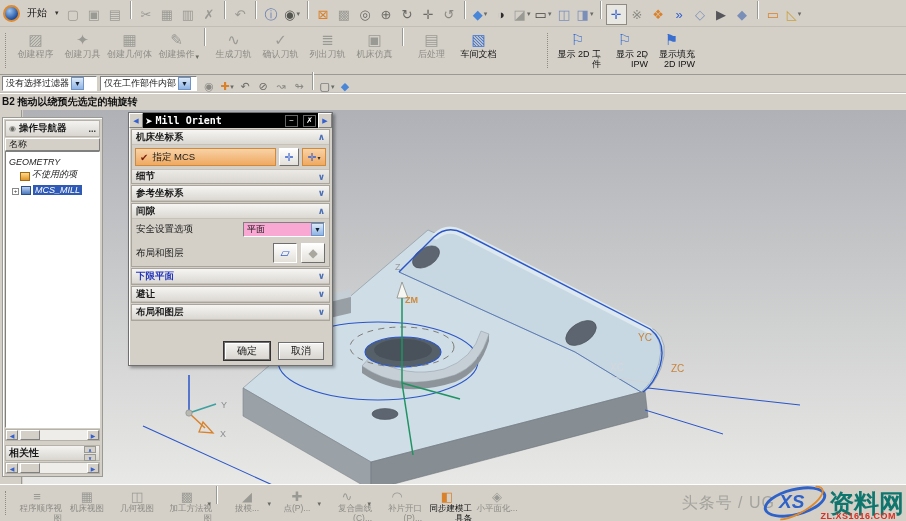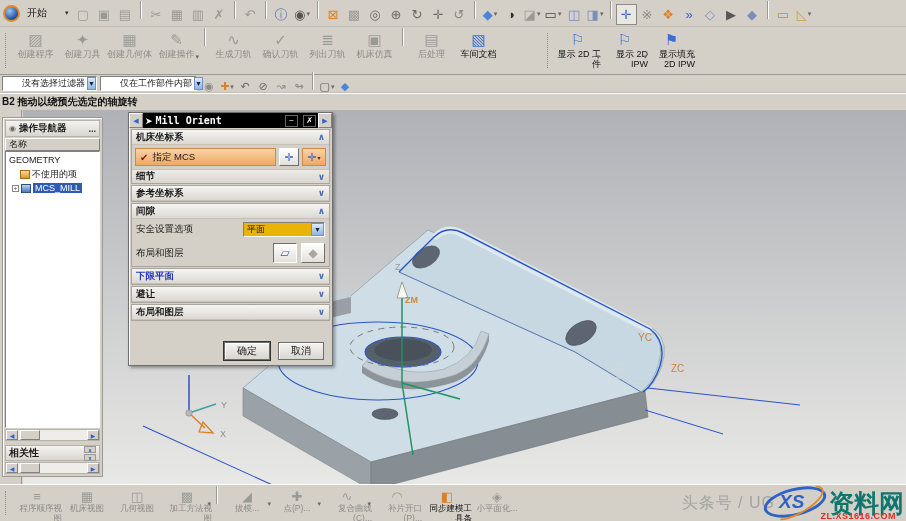--- a/index.html
+++ b/index.html
@@ -2,60 +2,60 @@
 <html><head>
 <meta charset="utf-8">
 <style>
   html,body{margin:0;padding:0;background:#888;}
   *{box-sizing:border-box;font-family:"Liberation Sans","DejaVu Sans",sans-serif;}
   #app{position:relative;width:906px;height:521px;background:#d4d0c8;overflow:hidden;font-size:10px;color:#1a1a1a;}
 
   
   .row1{height:27px;display:flex;align-items:center;padding:0 3px;background:#d4d0c8;border-bottom:1px solid #c2beb6;}
   .logo{width:17px;height:17px;border-radius:50%;background:radial-gradient(circle at 35% 30%,#9cc4f0,#1d4fa0 70%);border:2px solid #e08a2e;margin-right:3px;}
-  .startbtn{display:inline-flex;align-items:center;gap:18px;padding:2px 4px;font-size:10px;color:#111;}
+  .startbtn{display:inline-flex;align-items:center;gap:8px;padding:2px 4px;font-size:10px;color:#111;}
   .startbtn .car{font-size:7px;color:#333;}
   .tbi{position:relative;display:inline-flex;align-items:center;justify-content:center;width:21px;height:21px;margin:0;font-size:13px;color:#9a9a94;}
   .tbi.act{border:1px solid #8f8b83;background:#e9e7e2;}
   .tbi.dd::after{content:"▾";font-size:7px;color:#6b6b66;margin-left:1px;}
   .tsep{display:inline-block;width:2px;height:18px;border-left:1px solid #9a9a94;border-right:1px solid #ffffff;margin:0 4px;}
 
   .row2{height:48px;display:flex;align-items:stretch;background:#d4d0c8;border-bottom:1px solid #9a9a94;padding:1px 2px;}
   .grip{width:4px;border-left:1px dotted #8f8b83;margin:5px 3px;}
   .bb{position:relative;width:47px;display:flex;flex-direction:column;align-items:center;padding-top:3px;}
   .bb .bi{height:18px;font-size:15px;line-height:18px;color:#9a9a94;}
   .bb .bl{font-size:9px;line-height:1.12;text-align:right;color:#8c8c85;white-space:normal;}
   .bb.on .bl{color:#111;}
   .bb.on .bi{color:#3a6fd0;}
   .bb.dd::after{content:"▾";position:absolute;right:1px;bottom:12px;font-size:7px;color:#6b6b66;}
   .spacer{width:42px;}
 
   .row3{height:18px;display:flex;align-items:center;gap:3px;background:#d4d0c8;border-bottom:1px solid #c2beb6;padding:0 2px;}
-  .ddl{display:flex;align-items:center;height:15px;background:#fff;border:1px solid;border-color:#808080 #fff #fff #808080;padding-left:19px;}
+  .ddl{display:flex;align-items:center;height:15px;background:#fff;border:1px solid;border-color:#808080 #fff #fff #808080;padding-left:3px;}
   .ddl .v{font-size:9px;white-space:nowrap;}
   .ddl .db{width:13px;height:13px;margin-left:2px;background:linear-gradient(#dce9f8,#8fb4e4);border:1px solid #6f93c4;color:#123;font-size:7px;display:flex;align-items:center;justify-content:center;}
   .row3 .tbi{width:18px;height:16px;font-size:11px;}
 
   .promptbar{height:17px;background:#d4d0c8;border-top:1px solid #fff;display:flex;align-items:center;padding-left:2px;font-size:10px;font-weight:bold;color:#111;}
 
   
   .main{position:relative;height:374px;background:#d4d0c8;}
   .resbar{position:absolute;left:0;top:0;bottom:0;width:22px;background:#d4d0c8;border-right:1px solid #9a9a94;display:flex;flex-direction:column;align-items:center;padding-top:7px;gap:2px;}
   .rbi{width:18px;height:16px;border:1px solid #b5b2aa;background:linear-gradient(#fdfdfc,#d8d5cd);display:flex;align-items:center;justify-content:center;font-size:10px;}
   .rbi.sm{height:11px;font-size:7px;color:#335fd0;}
   .viewport{position:absolute;left:23px;top:0;right:0;bottom:0;background:linear-gradient(180deg,#afb1b7 0%,#c9cacb 45%,#e8e8e6 100%);}
   .viewport svg{display:block;width:100%;height:100%;}
 
   
   .navpanel{position:absolute;left:2px;top:7px;width:101px;height:360px;background:#d4d0c8;border:1px solid #9a9a94;box-shadow:1px 1px 0 #fff inset;display:flex;flex-direction:column;padding:2px;}
   .nav-h{height:17px;display:flex;align-items:center;gap:3px;border:1px solid #b5b2aa;background:linear-gradient(#f4f3f1,#d9d6d0);padding:0 3px;font-weight:bold;font-size:9.5px;}
   .nav-h .dots{margin-left:auto;font-size:9px;color:#333;}
   .col-h{height:13px;margin-top:1px;border:1px solid;border-color:#fff #808080 #808080 #fff;background:#d4d0c8;font-size:9px;padding:0 3px;display:flex;align-items:center;}
   .tree{flex:1;background:#fff;border:1px solid;border-color:#808080 #fff #fff #808080;overflow:hidden;padding-top:1px;}
-  .trow{height:14px;display:flex;align-items:center;gap:2px;font-size:9px;padding-left:3px;white-space:nowrap;}
+  .trow{height:14px;display:flex;align-items:flex-end;gap:2px;font-size:9px;padding-left:3px;white-space:nowrap;font-style:italic;}
   .trow .exp{width:7px;height:7px;border:1px solid #888;background:#fff;font-size:6px;line-height:5px;text-align:center;color:#333;}
   .trow .ticon{width:10px;height:9px;background:linear-gradient(#ffd98a,#e0962a);border:1px solid #a06a14;}
   .trow .ticon.mcs{background:linear-gradient(#bcd2f0,#4a78c0);border-color:#2c4f86;}
   .trow.sel .lbl{background:#2f5bb7;color:#fff;padding:0 2px;}
   .hscroll{height:12px;margin-top:1px;background:#efede9;border:1px solid #b5b2aa;display:flex;align-items:center;}
   .hscroll .ar{width:12px;height:10px;background:#d4d0c8;border:1px solid;border-color:#fff #808080 #808080 #fff;font-size:6px;color:#335fd0;display:flex;align-items:center;justify-content:center;}
   .hscroll .ar.r{margin-left:auto;}
   .hscroll .thumb{width:20px;height:10px;margin-left:2px;background:#d4d0c8;border:1px solid;border-color:#fff #808080 #808080 #fff;}
   .split{height:4px;}
   .dep-h{height:16px;display:flex;align-items:center;border:1px solid #b5b2aa;background:linear-gradient(#f4f3f1,#d9d6d0);font-weight:bold;font-size:10px;padding:0 3px;}
@@ -78,21 +78,21 @@
   .mcs-row{display:flex;align-items:center;gap:3px;padding:3px;}
   .mcs-hl{flex:1;height:18px;display:flex;align-items:center;gap:4px;padding:0 4px;background:linear-gradient(#f8d2a6,#efa961);border:1px solid #d08a3e;font-size:9.5px;}
   .mcs-hl .chk{color:#7a1f10;font-size:10px;}
   .ibtn{width:20px;height:18px;display:flex;align-items:center;justify-content:center;background:linear-gradient(#fff,#e3e0da);border:1px solid;border-color:#fff #6f6f6f #6f6f6f #fff;font-size:11px;color:#335fd0;}
   .ibtn.hl{background:linear-gradient(#f8d2a6,#efa961);border-color:#d08a3e;width:24px;}
   .ibtn.hl::after{content:"▾";font-size:6px;color:#333;margin-left:1px;}
   .sub-h{height:14px;display:flex;align-items:center;padding:2px 4px;background:linear-gradient(#eceae6,#d9d6d0);font-weight:bold;font-size:9.5px;border-top:1px solid #c6c2ba;}
   .sub-h .chev{margin-left:auto;color:#4a6fb5;font-size:9px;}
   .form-row{display:flex;align-items:center;padding:3px 4px;font-size:9.5px;gap:4px;}
   .form-row .flabel{flex:1;}
-  .fdd{width:82px;height:15px;display:flex;align-items:center;background:#eab308;border:1px solid;border-color:#808080 #fff #fff #808080;padding-left:3px;font-size:9px;}
+  .fdd{width:82px;height:15px;display:flex;align-items:center;background:#f9a8d4;border:1px solid;border-color:#808080 #fff #fff #808080;padding-left:3px;font-size:9px;}
   .fdd .db{margin-left:auto;width:13px;height:13px;background:linear-gradient(#dce9f8,#8fb4e4);border:1px solid #6f93c4;font-size:7px;display:flex;align-items:center;justify-content:center;color:#123;}
   .pbtn{width:24px;height:20px;display:flex;align-items:center;justify-content:center;background:linear-gradient(#fff,#e3e0da);border:1px solid;border-color:#6f6f6f #fff #fff #6f6f6f;font-size:12px;color:#335fd0;}
   .pbtn.dis{border-color:#fff #6f6f6f #6f6f6f #fff;color:#aaa79e;}
   .btn-row{margin-top:auto;display:flex;justify-content:flex-end;gap:8px;padding:4px 8px 5px 0;}
   .pushbtn{min-width:46px;height:18px;background:linear-gradient(#f4f3f1,#d9d6d0);border:1px solid #6f6f6f;box-shadow:1px 1px 0 #fff inset;font-size:10px;display:flex;align-items:center;justify-content:center;}
   .pushbtn.def{outline:1px solid #333;}
 
   
   .bottombar{position:relative;height:37px;background:#d4d0c8;border-top:1px solid #fff;display:flex;align-items:stretch;padding:1px 2px;}
   .bottombar .bb{width:50px;}

